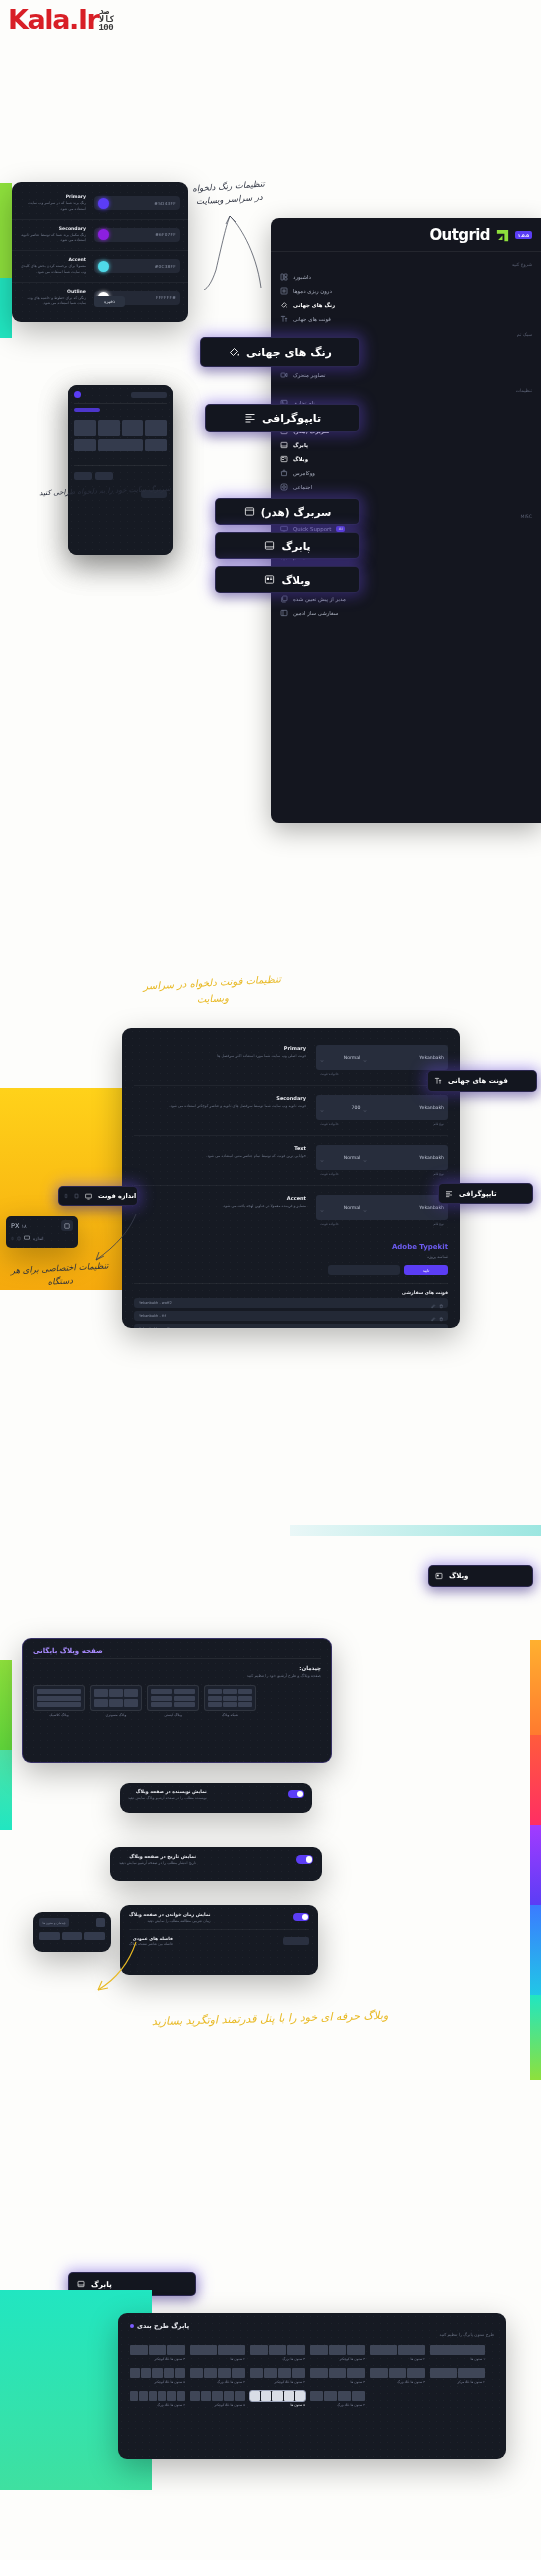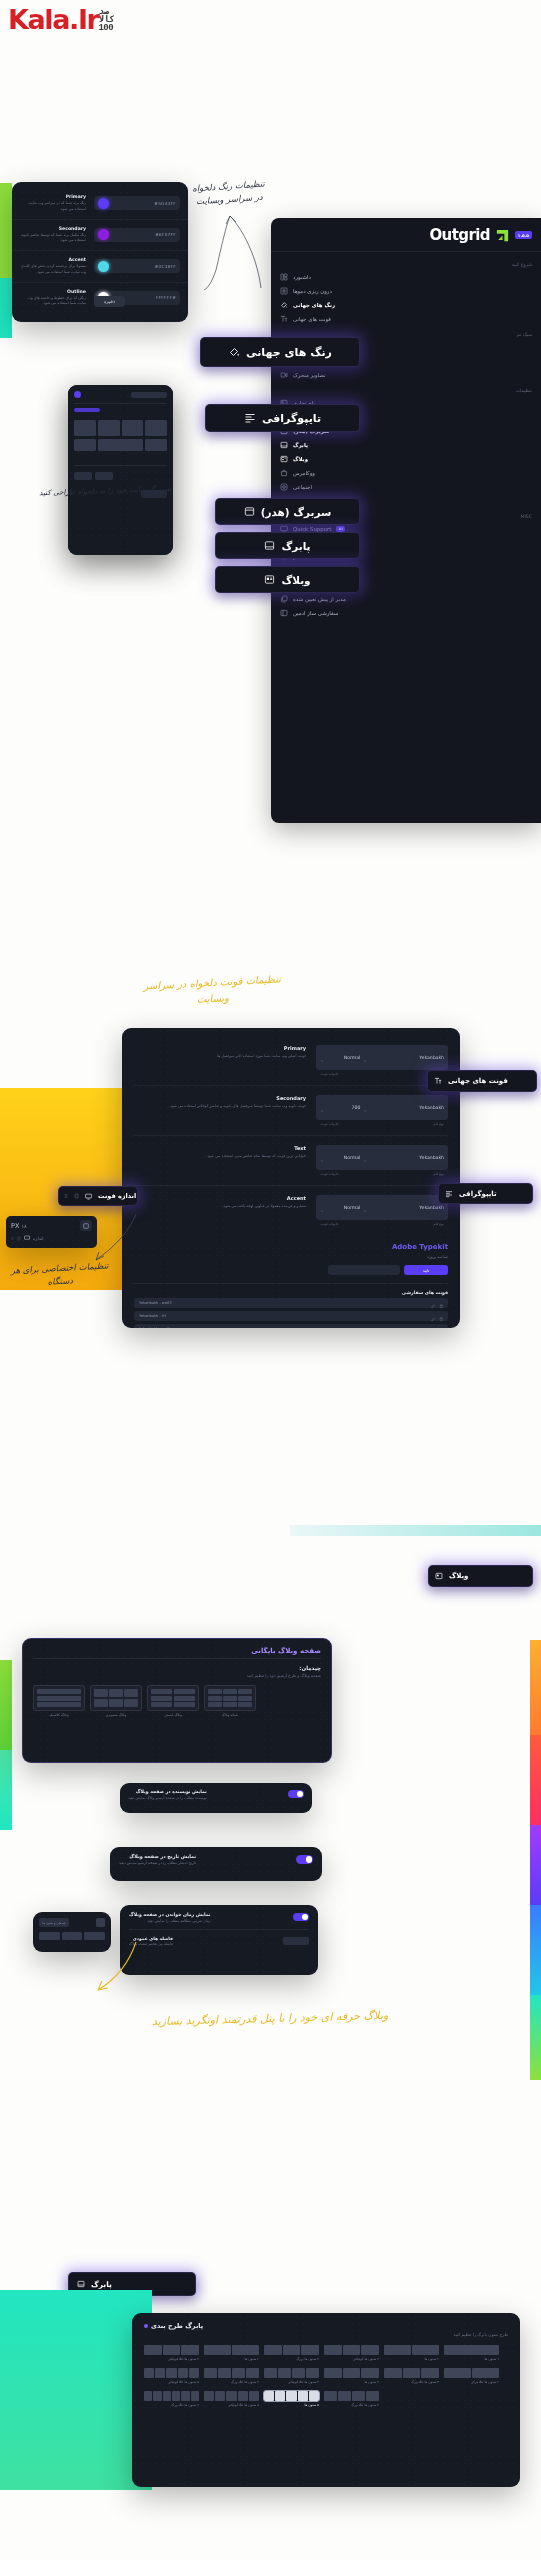--- a/index.html
+++ b/index.html
@@ -678,21 +678,21 @@
           <rect x="5" y="3" width="14" height="18" rx="1"></rect>
         </svg>
     </span>
     <span class="pic">
       <svg viewBox="0 0 24 24" width="4" height="6" stroke="#7a8097" stroke-width="2" fill="none">
           <rect x="7" y="2" width="10" height="20" rx="1"></rect>
         </svg>
     </span>
   </div>
 
-  <div class="panel" style="left:6px; top:1216px; width:91px; height:32px; border-radius:5px;">
+  <div class="panel" style="left:6px; top:1216px; width:72px; height:32px; border-radius:5px;">
     <div style="display:flex;align-items:center;justify-content:space-between;padding:4px 5px;">
       <div class="btn-grey" style="width:12px;height:11px;display:flex;align-items:center;justify-content:center;">
         <svg viewBox="0 0 24 24" width="6" height="6" stroke="#cfd4e0" stroke-width="2" fill="none">
             <rect x="3" y="3" width="18" height="18" rx="2"></rect>
           </svg>
       </div>
       <div style="display:flex;align-items:baseline;gap:2px;">
         <span style="font-size:5px;color:#8b93a6;">۱۸</span>
         <span style="font-size:6.5px;color:#b9c0d0;">PX</span>
       </div>
@@ -733,21 +733,21 @@
   <div class="colorblock" style="left:0;top:1660px;width:12px;height:90px;background:linear-gradient(180deg,#8ee03c,#5fd43a);"></div>
   <div class="colorblock" style="left:0;top:1750px;width:12px;height:80px;background:linear-gradient(180deg,#4fe3a5,#21e6c1);"></div>
   <div class="colorblock" style="right:0;top:1640px;width:11px;height:95px;background:linear-gradient(180deg,#ffb02f,#ff7a2f);"></div>
   <div class="colorblock" style="right:0;top:1735px;width:11px;height:90px;background:linear-gradient(180deg,#ff5b3c,#ff2e63);"></div>
   <div class="colorblock" style="right:0;top:1825px;width:11px;height:80px;background:linear-gradient(180deg,#a23bff,#5b3df5);"></div>
   <div class="colorblock" style="right:0;top:1905px;width:11px;height:90px;background:linear-gradient(180deg,#3b7bff,#21c7e6);"></div>
   <div class="colorblock" style="right:0;top:1995px;width:11px;height:85px;background:linear-gradient(180deg,#21e6c1,#8ee03c);"></div>
 
   <div class="panel" style="left:22px; top:1638px; width:310px; height:125px; border:1px solid rgba(130,100,255,.3);">
     <div style="padding:8px 10px;">
-      <div style="display:flex;align-items:center;gap:3px;">
+      <div style="display:flex;justify-content:flex-end;align-items:center;gap:3px;">
         <span style="font-size:7px;color:#a98cff;font-weight:700;">صفحه وبلاگ بایگانی</span>
       </div>
       <div style="margin-top:3px;height:1px;background:rgba(255,255,255,.07);"></div>
       <div style="margin-top:6px;text-align:right;">
         <div style="font-size:5.5px;color:#e8eaf0;font-weight:700;">چیدمان:</div>
         <div style="font-size:4px;color:#6d7587;margin-top:2px;">صفحه وبلاگ و طرح آرشیو خود را تنظیم کنید</div>
       </div>
       <div id="blogLayouts" style="margin-top:7px;display:flex;gap:5px;justify-content:flex-end;">
           <div style="width: 52px; text-align: center;">
             <div style="background: rgb(28, 33, 45); border: 1px solid rgba(255, 255, 255, 0.09); border-radius: 3px; padding: 3px; display: flex; flex-direction: column; gap: 1.5px; height: 26px;">
@@ -894,21 +894,21 @@
     <span class="pic">
       <svg viewBox="0 0 24 24" width="8" height="8" stroke="#fff" stroke-width="2" fill="none">
         <rect x="3" y="4" width="18" height="16" rx="2"></rect>
           <line x1="3" y1="15" x2="21" y2="15"></line>
       </svg>
     </span>
   </div>
 
   <div class="colorblock" style="left:0;top:2290px;width:152px;height:200px;background:linear-gradient(180deg,#21e6c1,#3fe0a0);"></div>
 
-  <div class="panel" style="left:118px; top:2313px; width:388px; height:174px;margin-left:14px;">
+  <div class="panel" style="left:118px; top:2313px; width:388px; height:146px;">
     <div style="padding:9px 12px;">
       <div style="display:flex;align-items:center;justify-content:flex-end;gap:3px;">
         <span style="font-size:6.5px;color:#e8eaf0;font-weight:700;">پابرگ طرح بندی</span>
         <span style="width:4px;height:4px;border-radius:50%;background:#7a5cff;display:inline-block;"></span>
       </div>
       <div style="font-size:4.2px;color:#6d7587;text-align:right;margin-top:2px;">طرح ستون پابرگ را تنظیم کنید</div>
       <div id="footerRows" style="margin-top:8px;">
           <div style="display: flex; gap: 5px; justify-content: flex-end; margin-top: 0px;">
             <div style="width: 55px;">
               <div style="display: flex; gap: 1px; height: 10px;">

